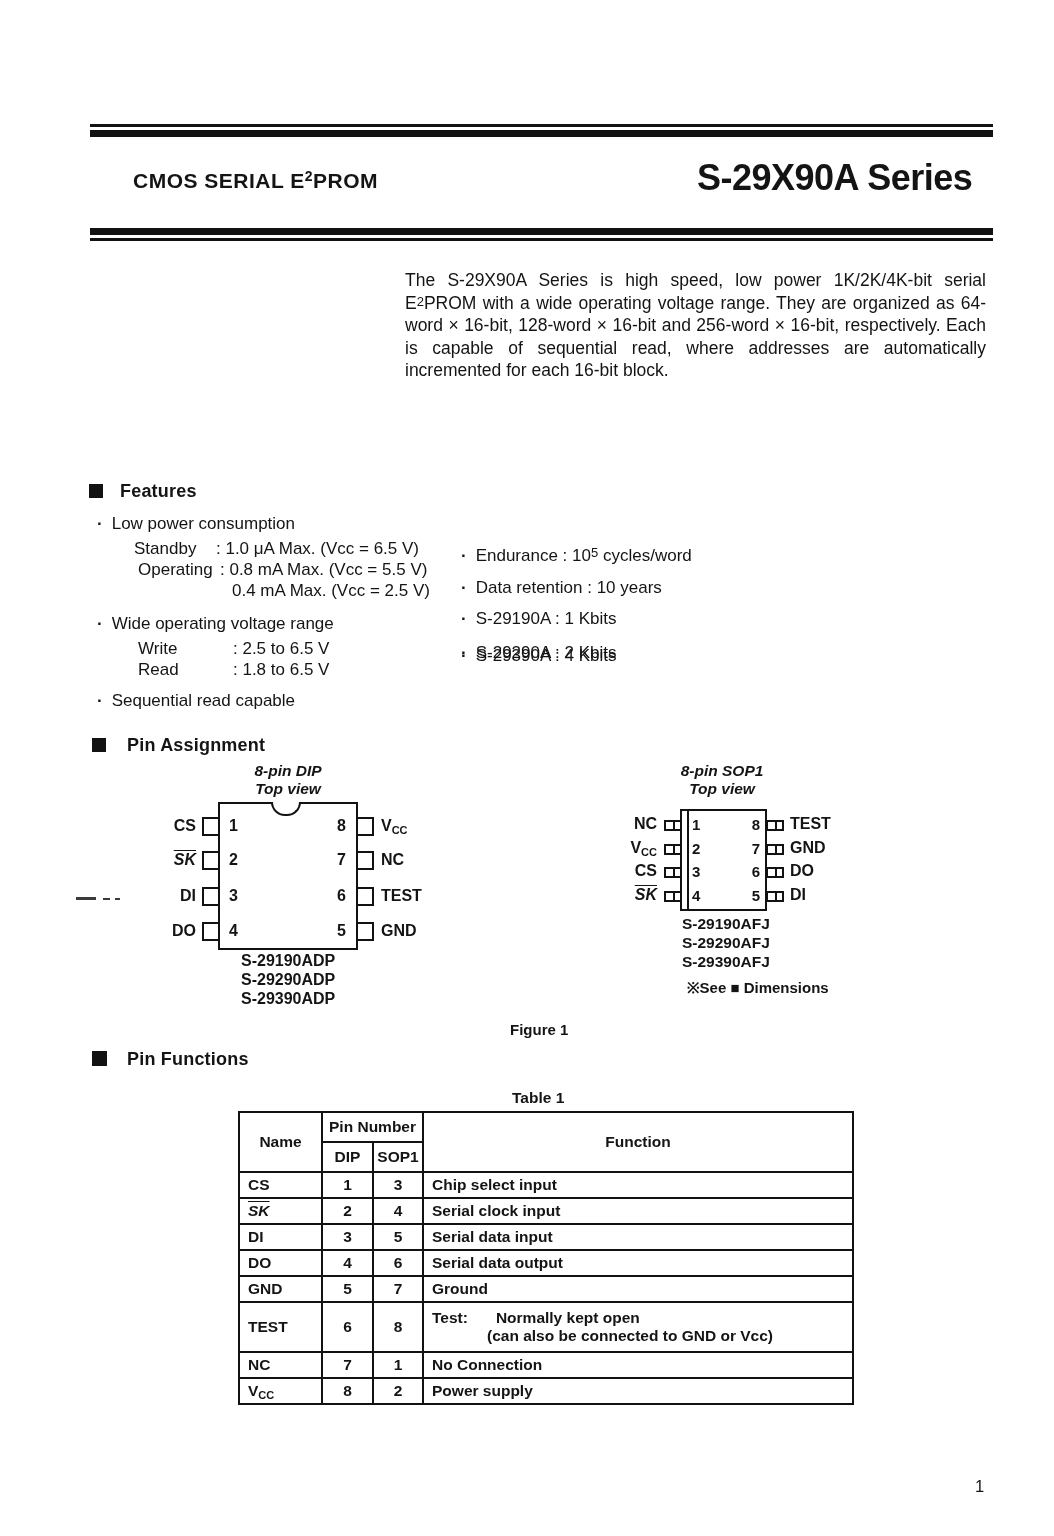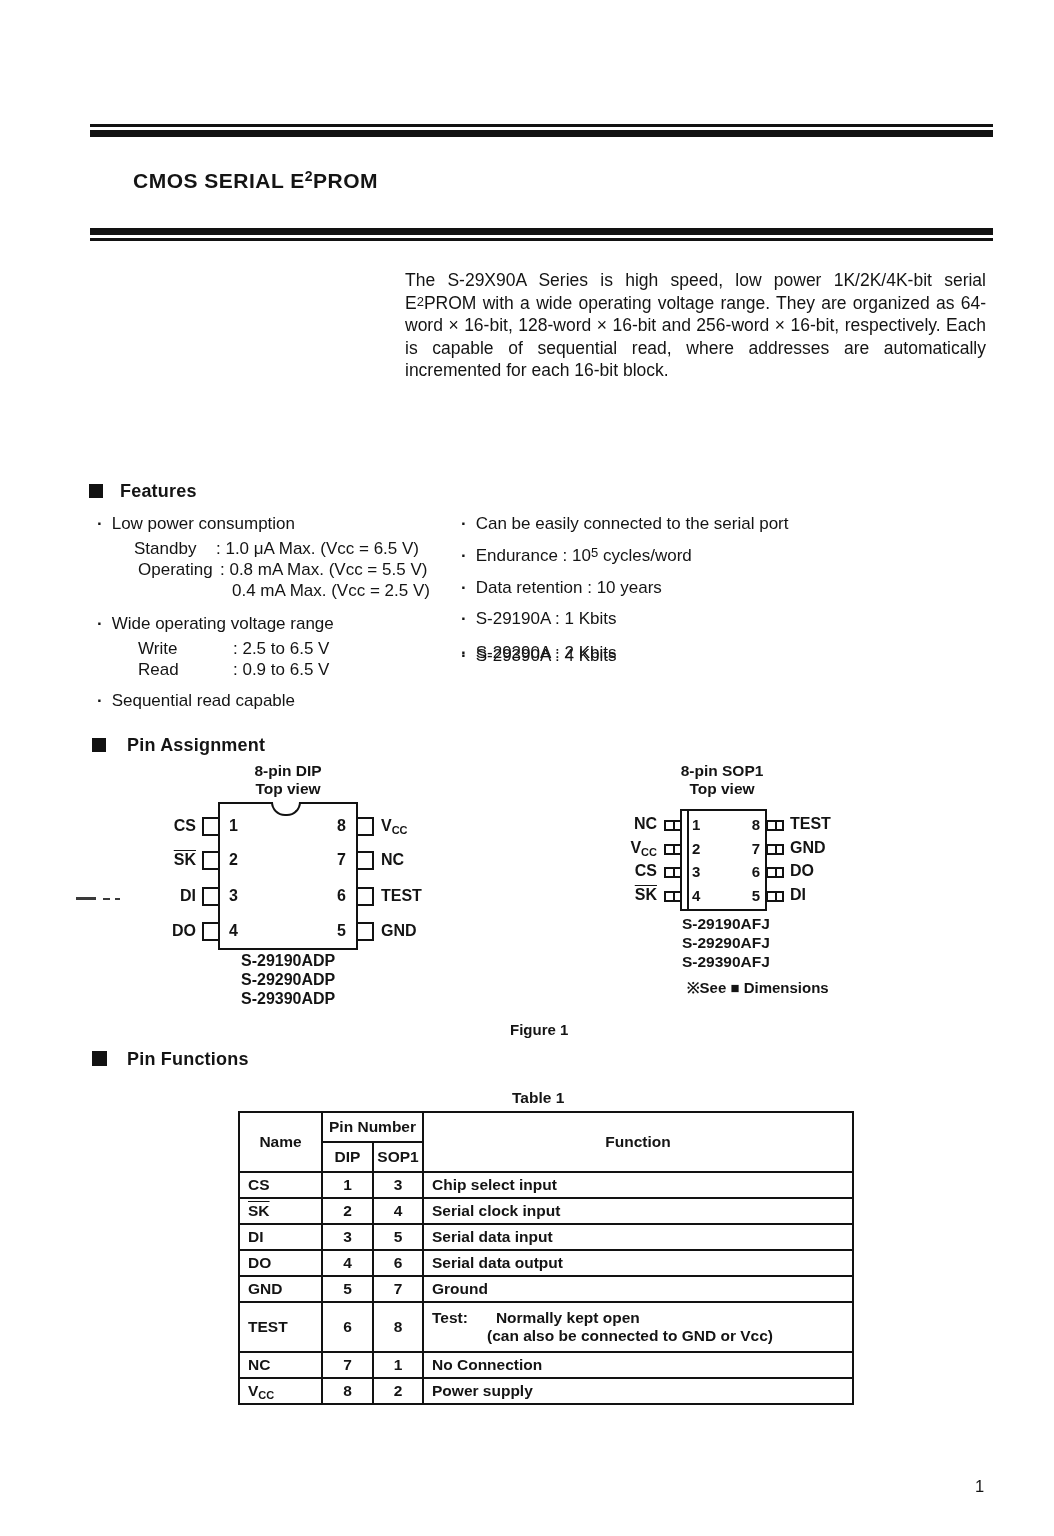--- a/index.html
+++ b/index.html
@@ -16,30 +16,30 @@
   .seriesTitle { font-size:36px; font-weight:bold; letter-spacing:-0.5px; }
   .intro { font-size:17.5px; line-height:22.2px; text-align:justify; }
   .intro p { margin:0; }
   .isup { font-size:13px; vertical-align:3px; }
   .secHead { font-size:18px; font-weight:bold; letter-spacing:0.2px; }
   .featB { position:absolute; font-size:17px; }
   .featB .dot { font-weight:bold; margin-right:9px; }
   .subrow { position:absolute; font-size:17px; display:flex; }
   .subrow .lbl { display:inline-block; }
   .esup { font-size:13px; vertical-align:4px; }
-  .pkgTitle { position:absolute; text-align:center; font-size:15.5px; font-weight:bold; line-height:18px; }
+  .pkgTitle { position:absolute; text-align:center; font-size:15.5px; font-weight:bold; line-height:18px;font-style:italic; }
   .pkg { position:absolute; border:2px solid #121212; background:#fff; }
   .notch { position:absolute; background:#fff; border:2px solid #121212; border-top:none;
            border-radius:0 0 14px 14px; }
   .pinbox { position:absolute; border:2px solid #121212; background:#fff; }
   .stub { position:absolute; border:2px solid #121212; background:#fff; }
   .stub .mid { position:absolute; left:50%; top:-2px; bottom:-2px; width:2px; background:#121212; }
   .pinnum { position:absolute; font-size:16px; font-weight:bold; transform:translateY(-50%); }
   .pinlab { position:absolute; font-size:16px; font-weight:bold; transform:translateY(-50%); }
-  .ovl { text-decoration:overline; }
+  .ovl { text-decoration:overline;font-style:italic; }
   .subsc { font-size:11px; vertical-align:-3px; font-weight:bold; }
   .partnum { position:absolute; font-size:16px; font-weight:bold; }
   .caption { position:absolute; font-size:15px; font-weight:bold; }
   table.pinfn { position:absolute; border-collapse:collapse; table-layout:fixed; }
   table.pinfn th, table.pinfn td {
     border:2px solid #121212; padding:0 0 0 8px; font-size:15.5px;
     font-weight:bold; text-align:left; vertical-align:middle;
   }
   table.pinfn th { text-align:center; padding:0; }
   table.pinfn td.c { text-align:center; padding:0; }
@@ -48,20 +48,21 @@
 </style>
 </head>
 <body>
 
 <div class="page">
 
   <div class="rule" style="left:90px;top:124px;width:903px;height:3px;"></div>
   <div class="rule" style="left:90px;top:130px;width:903px;height:7px;"></div>
 
   <div class="abs docType" style="left:133px;top:168px;"><span>CMOS SERIAL E</span><span class="hsup">2</span><span>PROM</span></div>
+  <div class="abs seriesTitle" style="left:697px;top:157px;">S-29X90A Series</div>
 
   <div class="rule" style="left:90px;top:228px;width:903px;height:7px;"></div>
   <div class="rule" style="left:90px;top:238px;width:903px;height:3px;"></div>
 
   <div class="abs intro" style="left:405px;top:269px;width:581px;">
     <p><span>The S-29X90A Series is high speed, low power 1K/2K/4K-bit serial E</span><span class="isup">2</span><span>PROM with a wide operating voltage range.  They are organized as 64-word × 16-bit, 128-word × 16-bit and 256-word × 16-bit, respectively. Each is capable of sequential read, where addresses are automatically incremented for each 16-bit block.</span></p>
   </div>
 
   <div class="sqbullet" style="left:89px;top:484px;width:14px;height:14px;"></div>
   <div class="abs secHead" style="left:120px;top:481px;">Features</div>
@@ -80,26 +81,25 @@
       <span style="margin-left:12px;">0.4 mA Max. (Vcc = 2.5 V)</span>
     </div>
 
   <div class="featB" style="left:97px;top:614px;"><span class="dot">·</span><span>Wide operating voltage range</span></div>
   <div class="subrow" style="left:138px;top:639px;">
       <span class="lbl" style="width:95px;">Write</span>
       <span>: 2.5 to 6.5 V</span>
     </div>
   <div class="subrow" style="left:138px;top:660px;">
       <span class="lbl" style="width:95px;">Read</span>
-      <span>: 0.9 to 6.5 V</span>
+      <span>: 1.8 to 6.5 V</span>
     </div>
 
   <div class="featB" style="left:97px;top:691px;"><span class="dot">·</span><span>Sequential read capable</span></div>
 
-  <div class="featB" style="left:461px;top:514px;"><span class="dot">·</span><span>Can be easily connected to the serial port</span></div>
   <div class="featB" style="left:461px;top:545px;"><span class="dot">·</span><span>Endurance : 10</span><span class="esup">5</span><span> cycles/word</span></div>
   <div class="featB" style="left:461px;top:578px;"><span class="dot">·</span><span>Data retention : 10 years</span></div>
   <div class="featB" style="left:461px;top:609px;"><span class="dot">·</span><span>S-29190A : 1 Kbits</span></div>
   <div class="featB" style="left:461px;top:643px;"><span class="dot">·</span><span>S-29290A : 2 Kbits</span></div>
   <div class="featB" style="left:461px;top:646px;"><span class="dot">·</span><span>S-29390A : 4 Kbits</span></div>
 
   <div class="sqbullet" style="left:92px;top:738px;width:14px;height:14px;"></div>
   <div class="abs secHead" style="left:127px;top:735px;">Pin Assignment</div>
 
   <div class="artifact" style="left:76px;top:897px;width:20px;height:3px;"></div>

